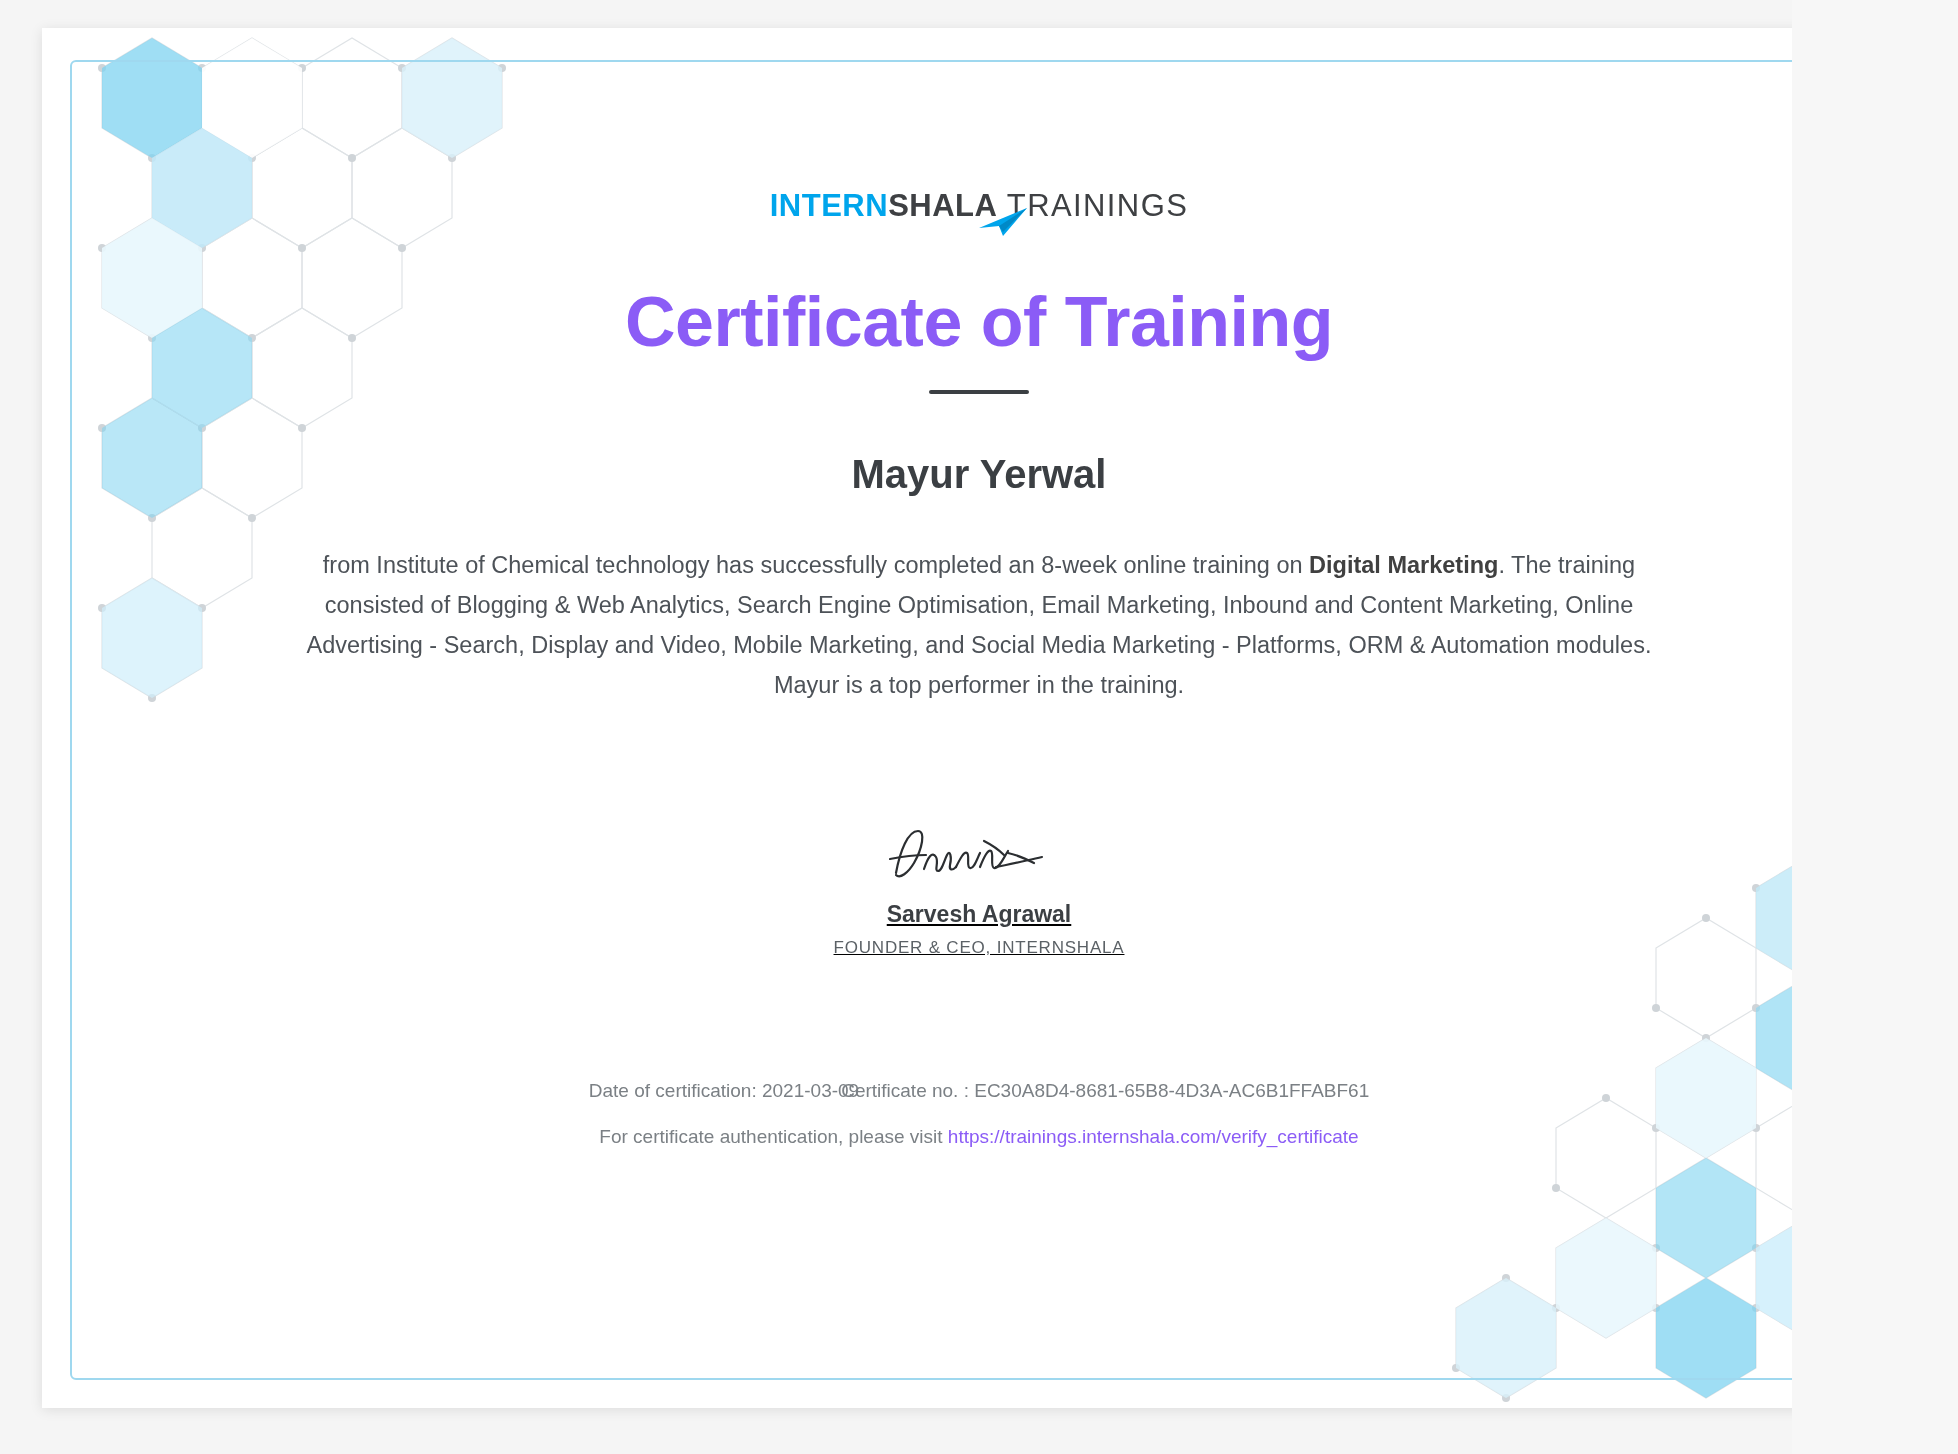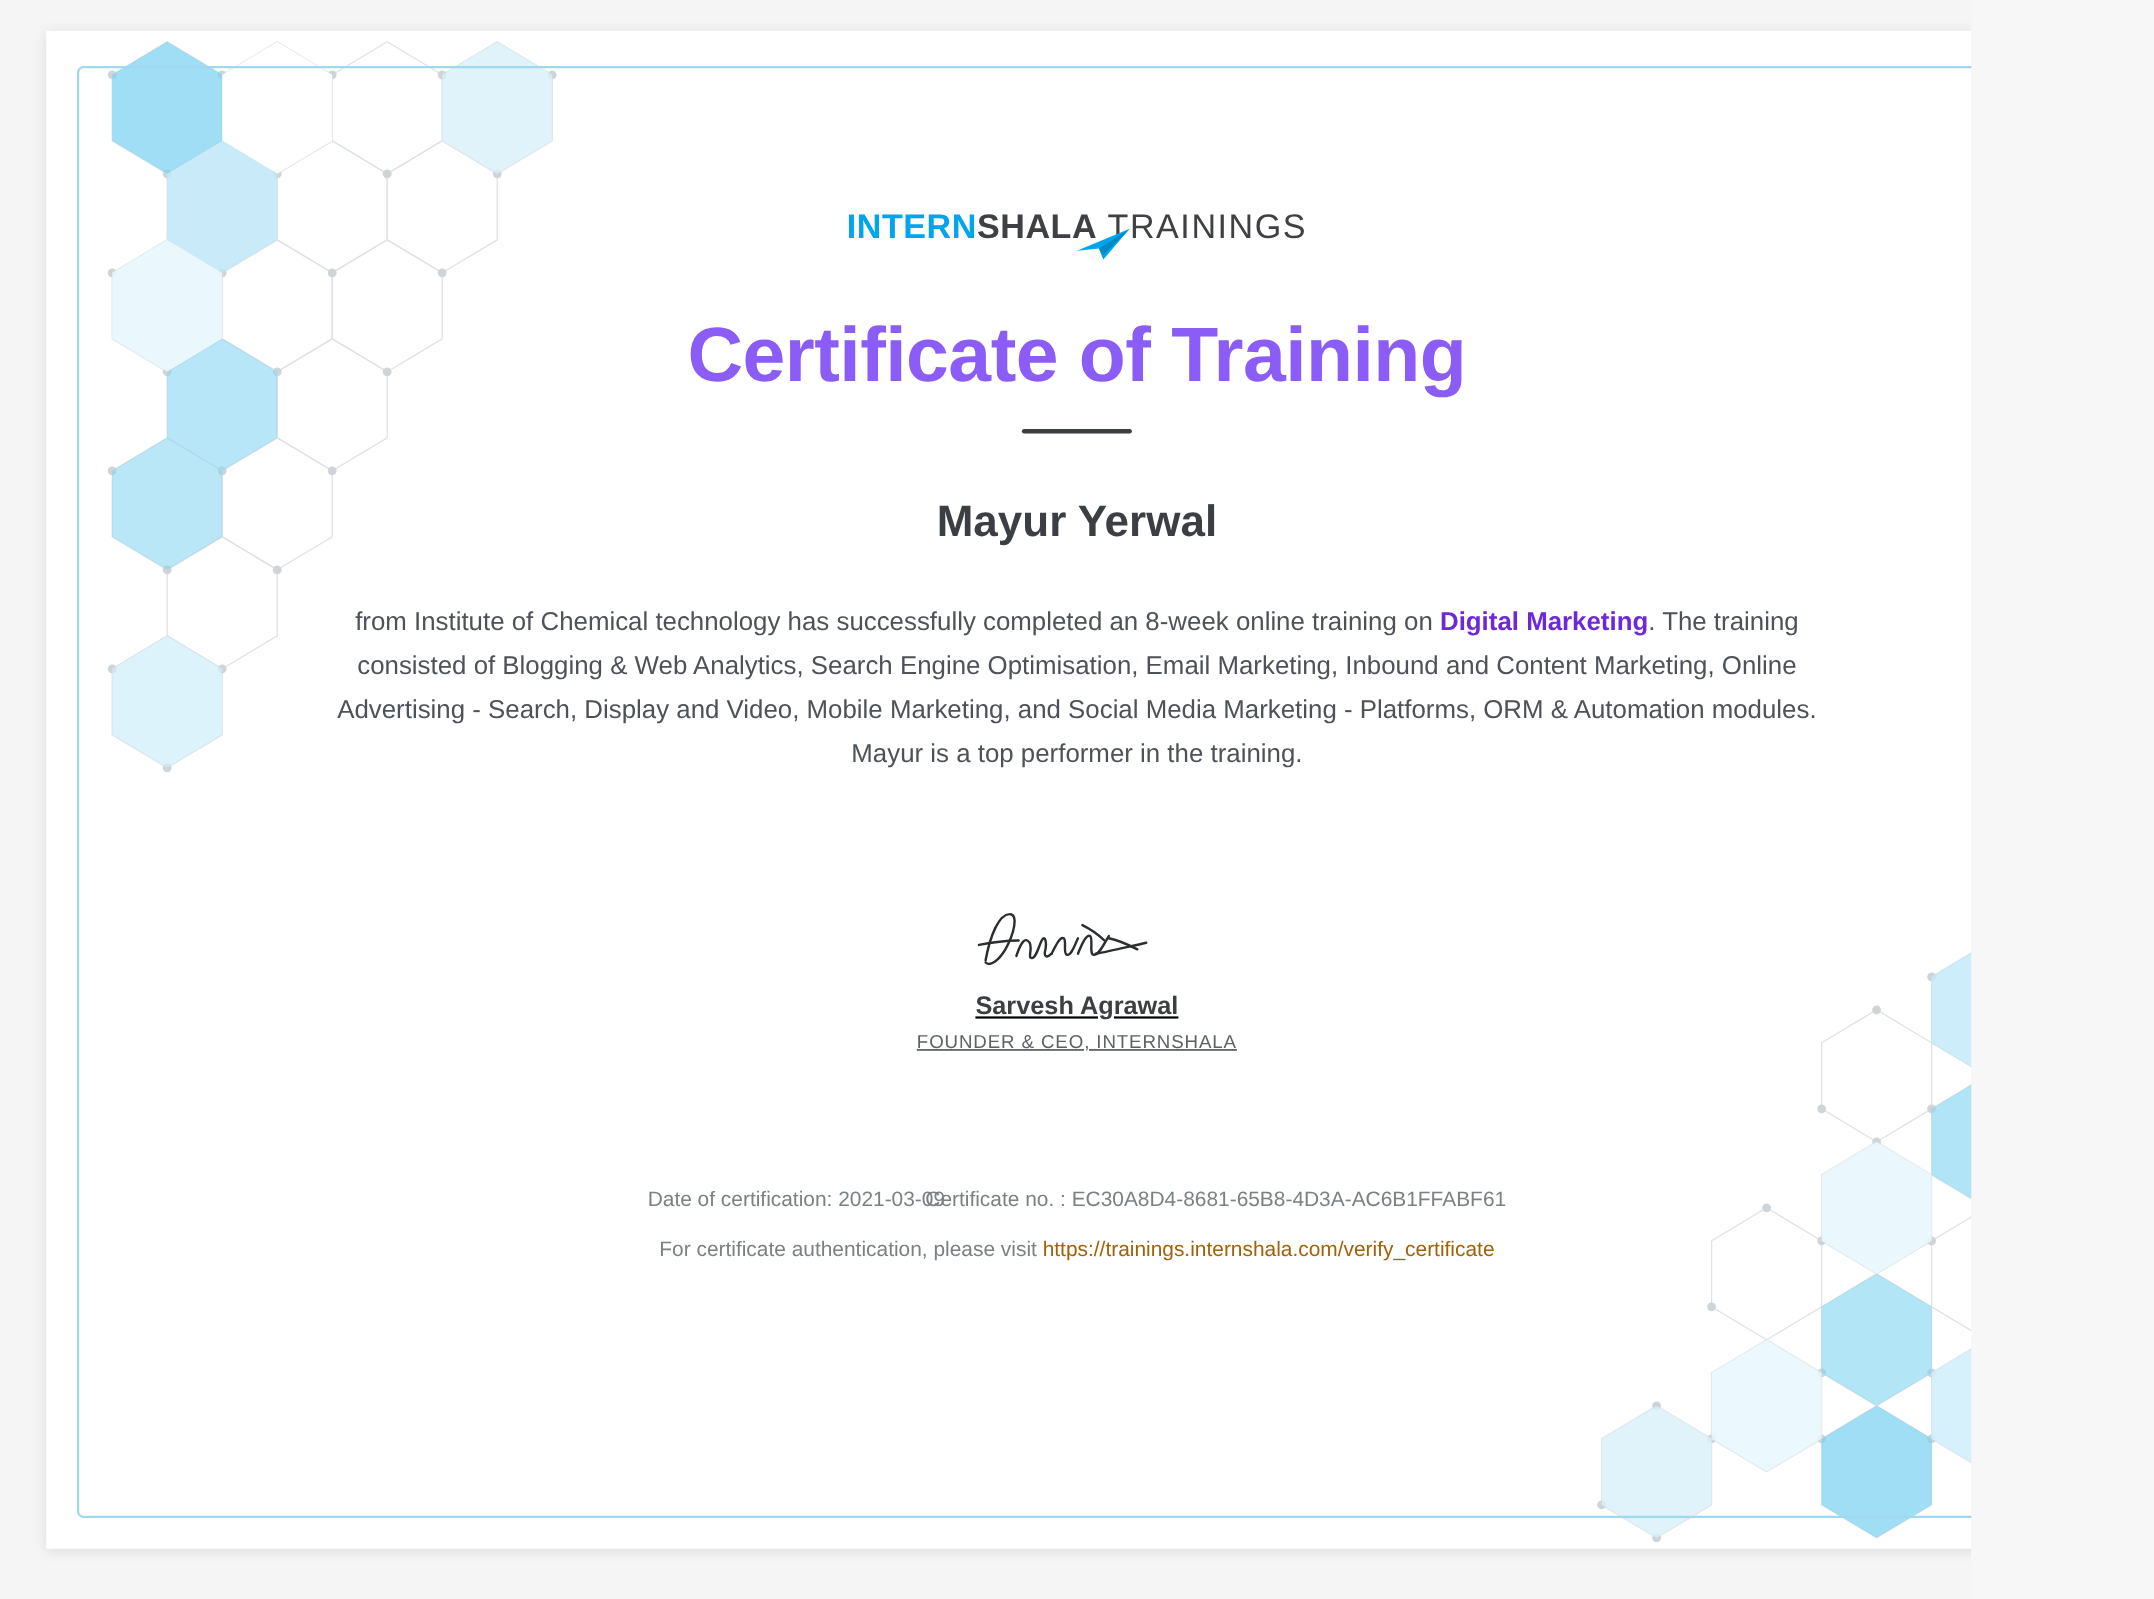--- a/index.html
+++ b/index.html
@@ -95,21 +95,21 @@
     font-weight: 700;
     color: #3b3f43;
   }
   .body-text {
     margin: 48px auto 0 auto;
     width: 1350px;
     font-size: 23.5px;
     line-height: 40px;
     color: #4d5258;
   }
-  .body-text b { color: #6d28d9; font-weight: 700; }
+  .body-text b { color: #404040; font-weight: 700; }
 
   .sign-block {
     margin-top: 112px;
     text-decoration: underline;
   }
   .signature {
     height: 70px;
     display: flex;
     align-items: flex-end;
     justify-content: center;
@@ -134,21 +134,21 @@
     line-height: 46px;
   }
   .footer .line1 {
     display: flex;
     justify-content: center;
     gap: 0px;
   }
   .footer .date-part { }
   .footer .certno-part { margin-left: -18px; }
   .footer a, .footer .link {
-    color: #a16207;
+    color: #8b5cf6;
     text-decoration: none;
   }
 </style>
 </head>
 <body>
 
 <div class="page">
   <div class="certificate">
 
     <svg class="deco deco-tl" viewBox="0 0 560 700">

